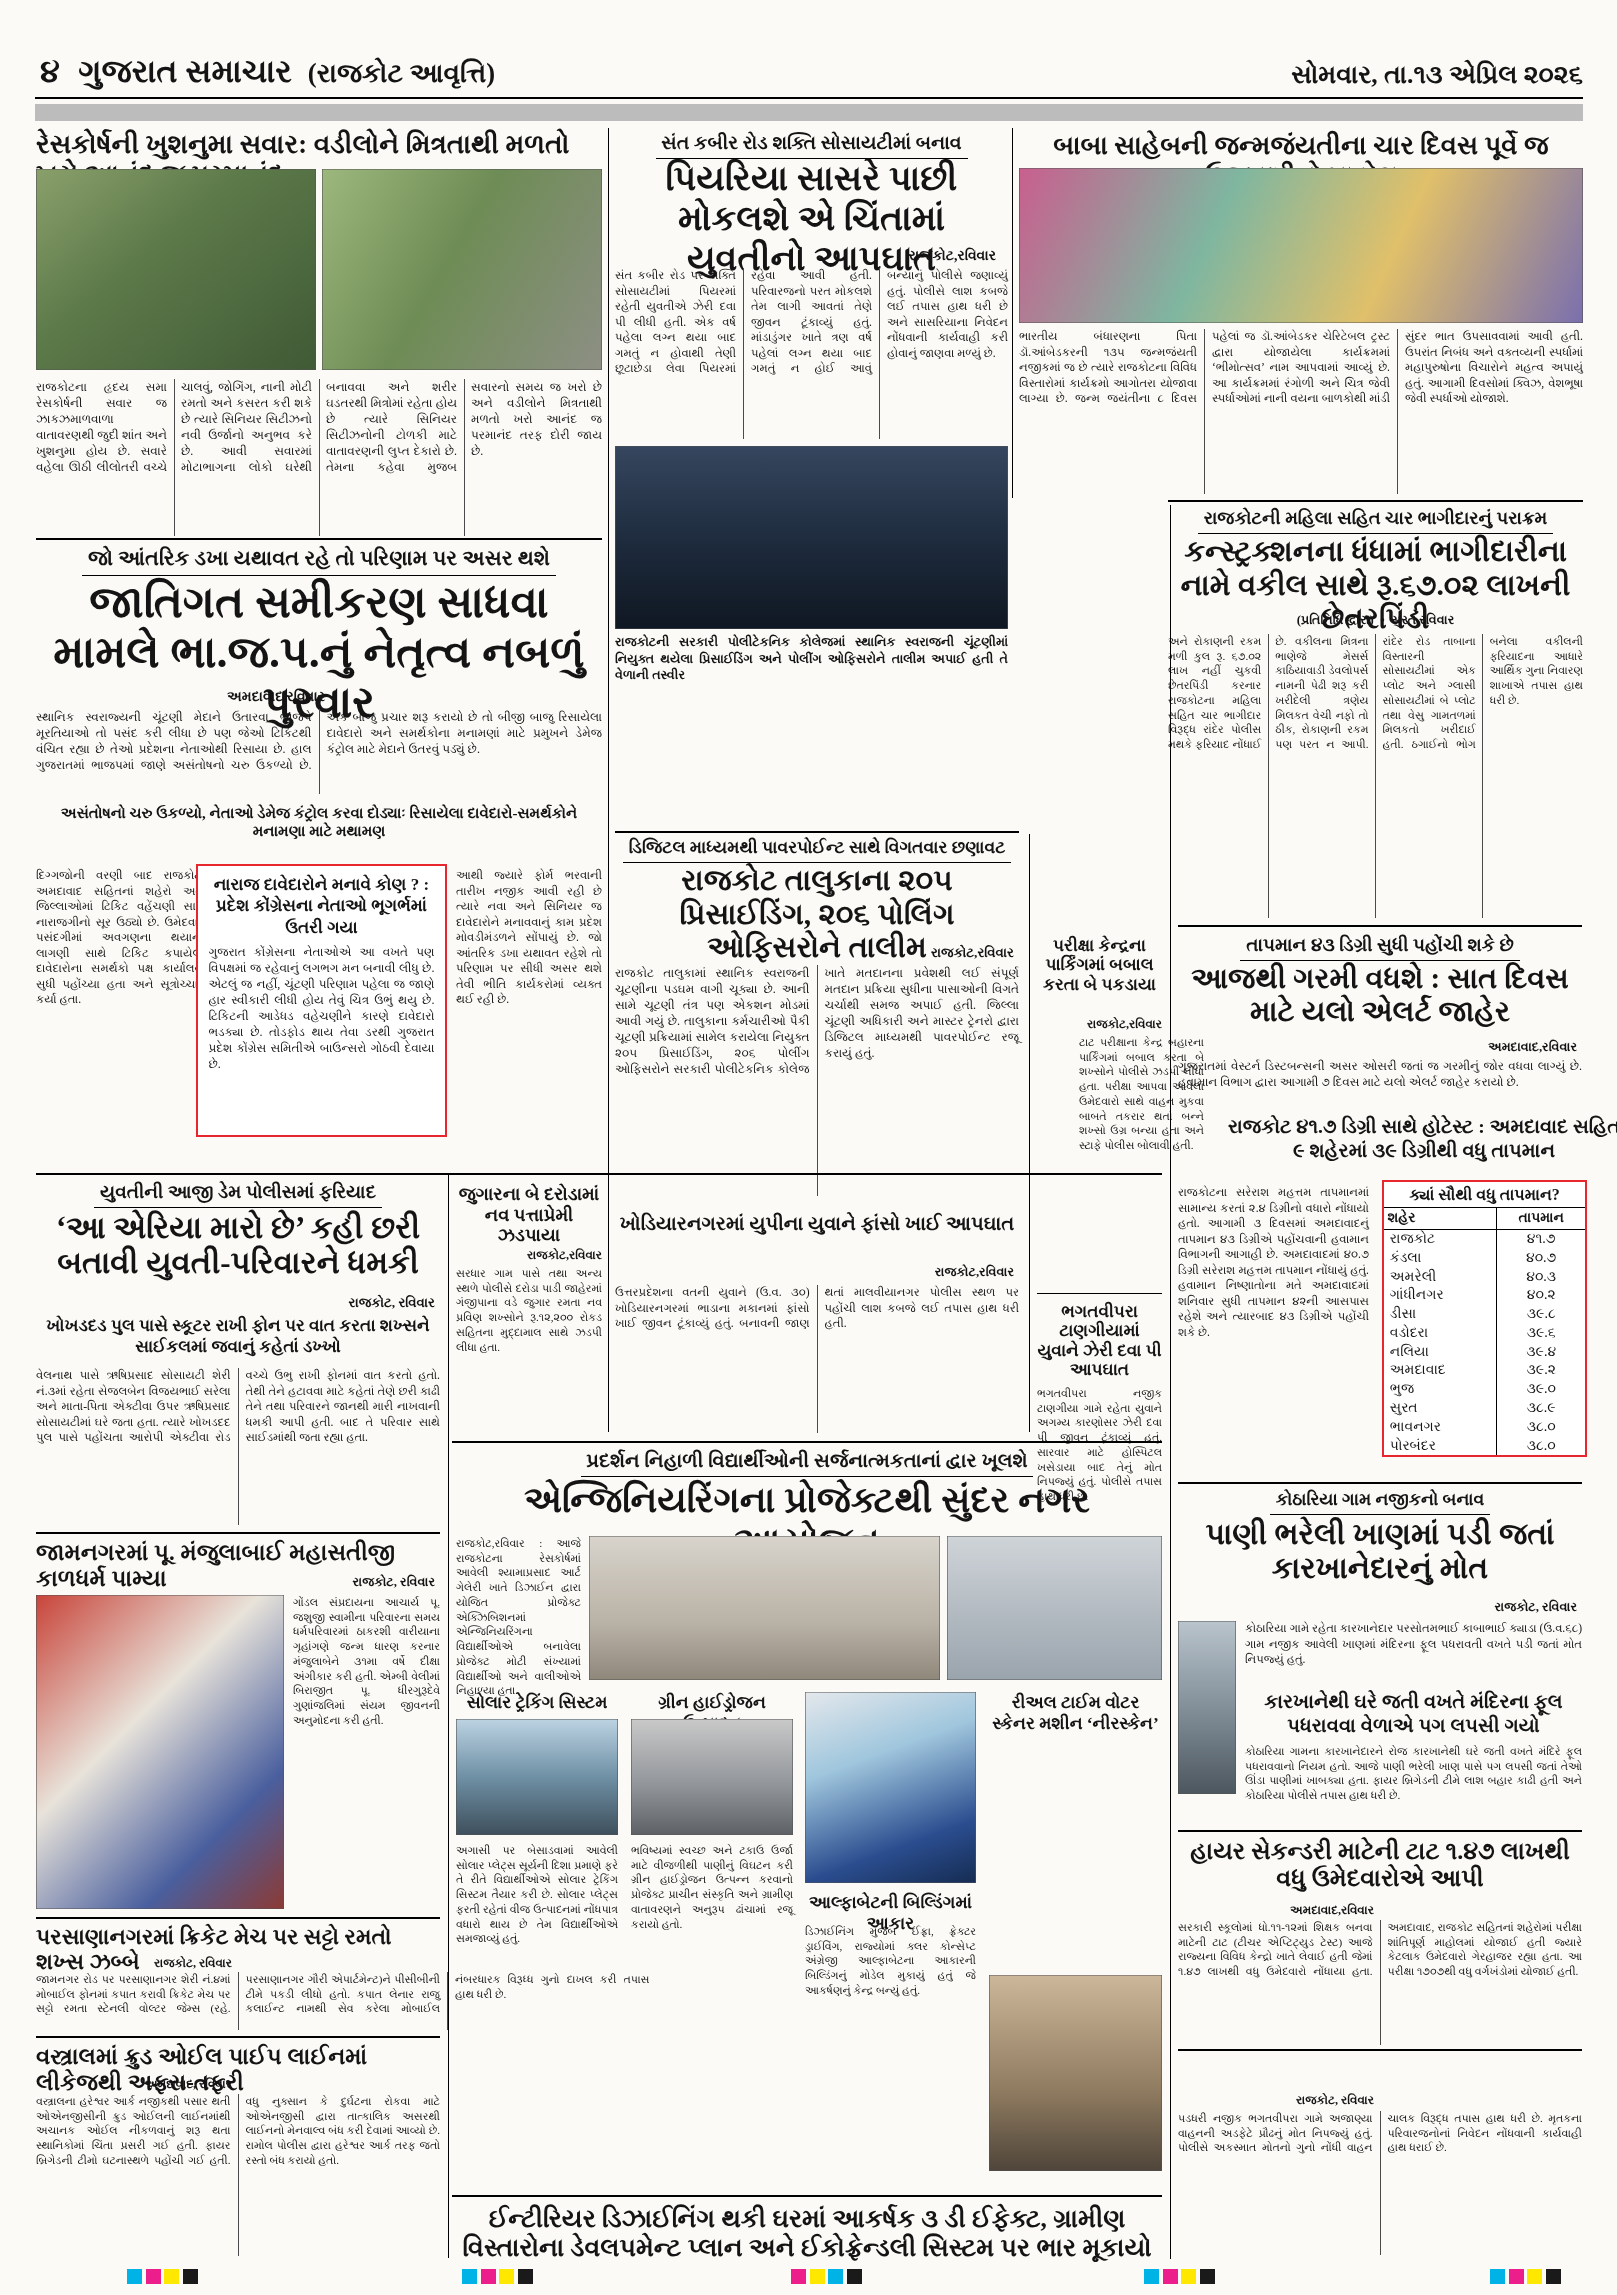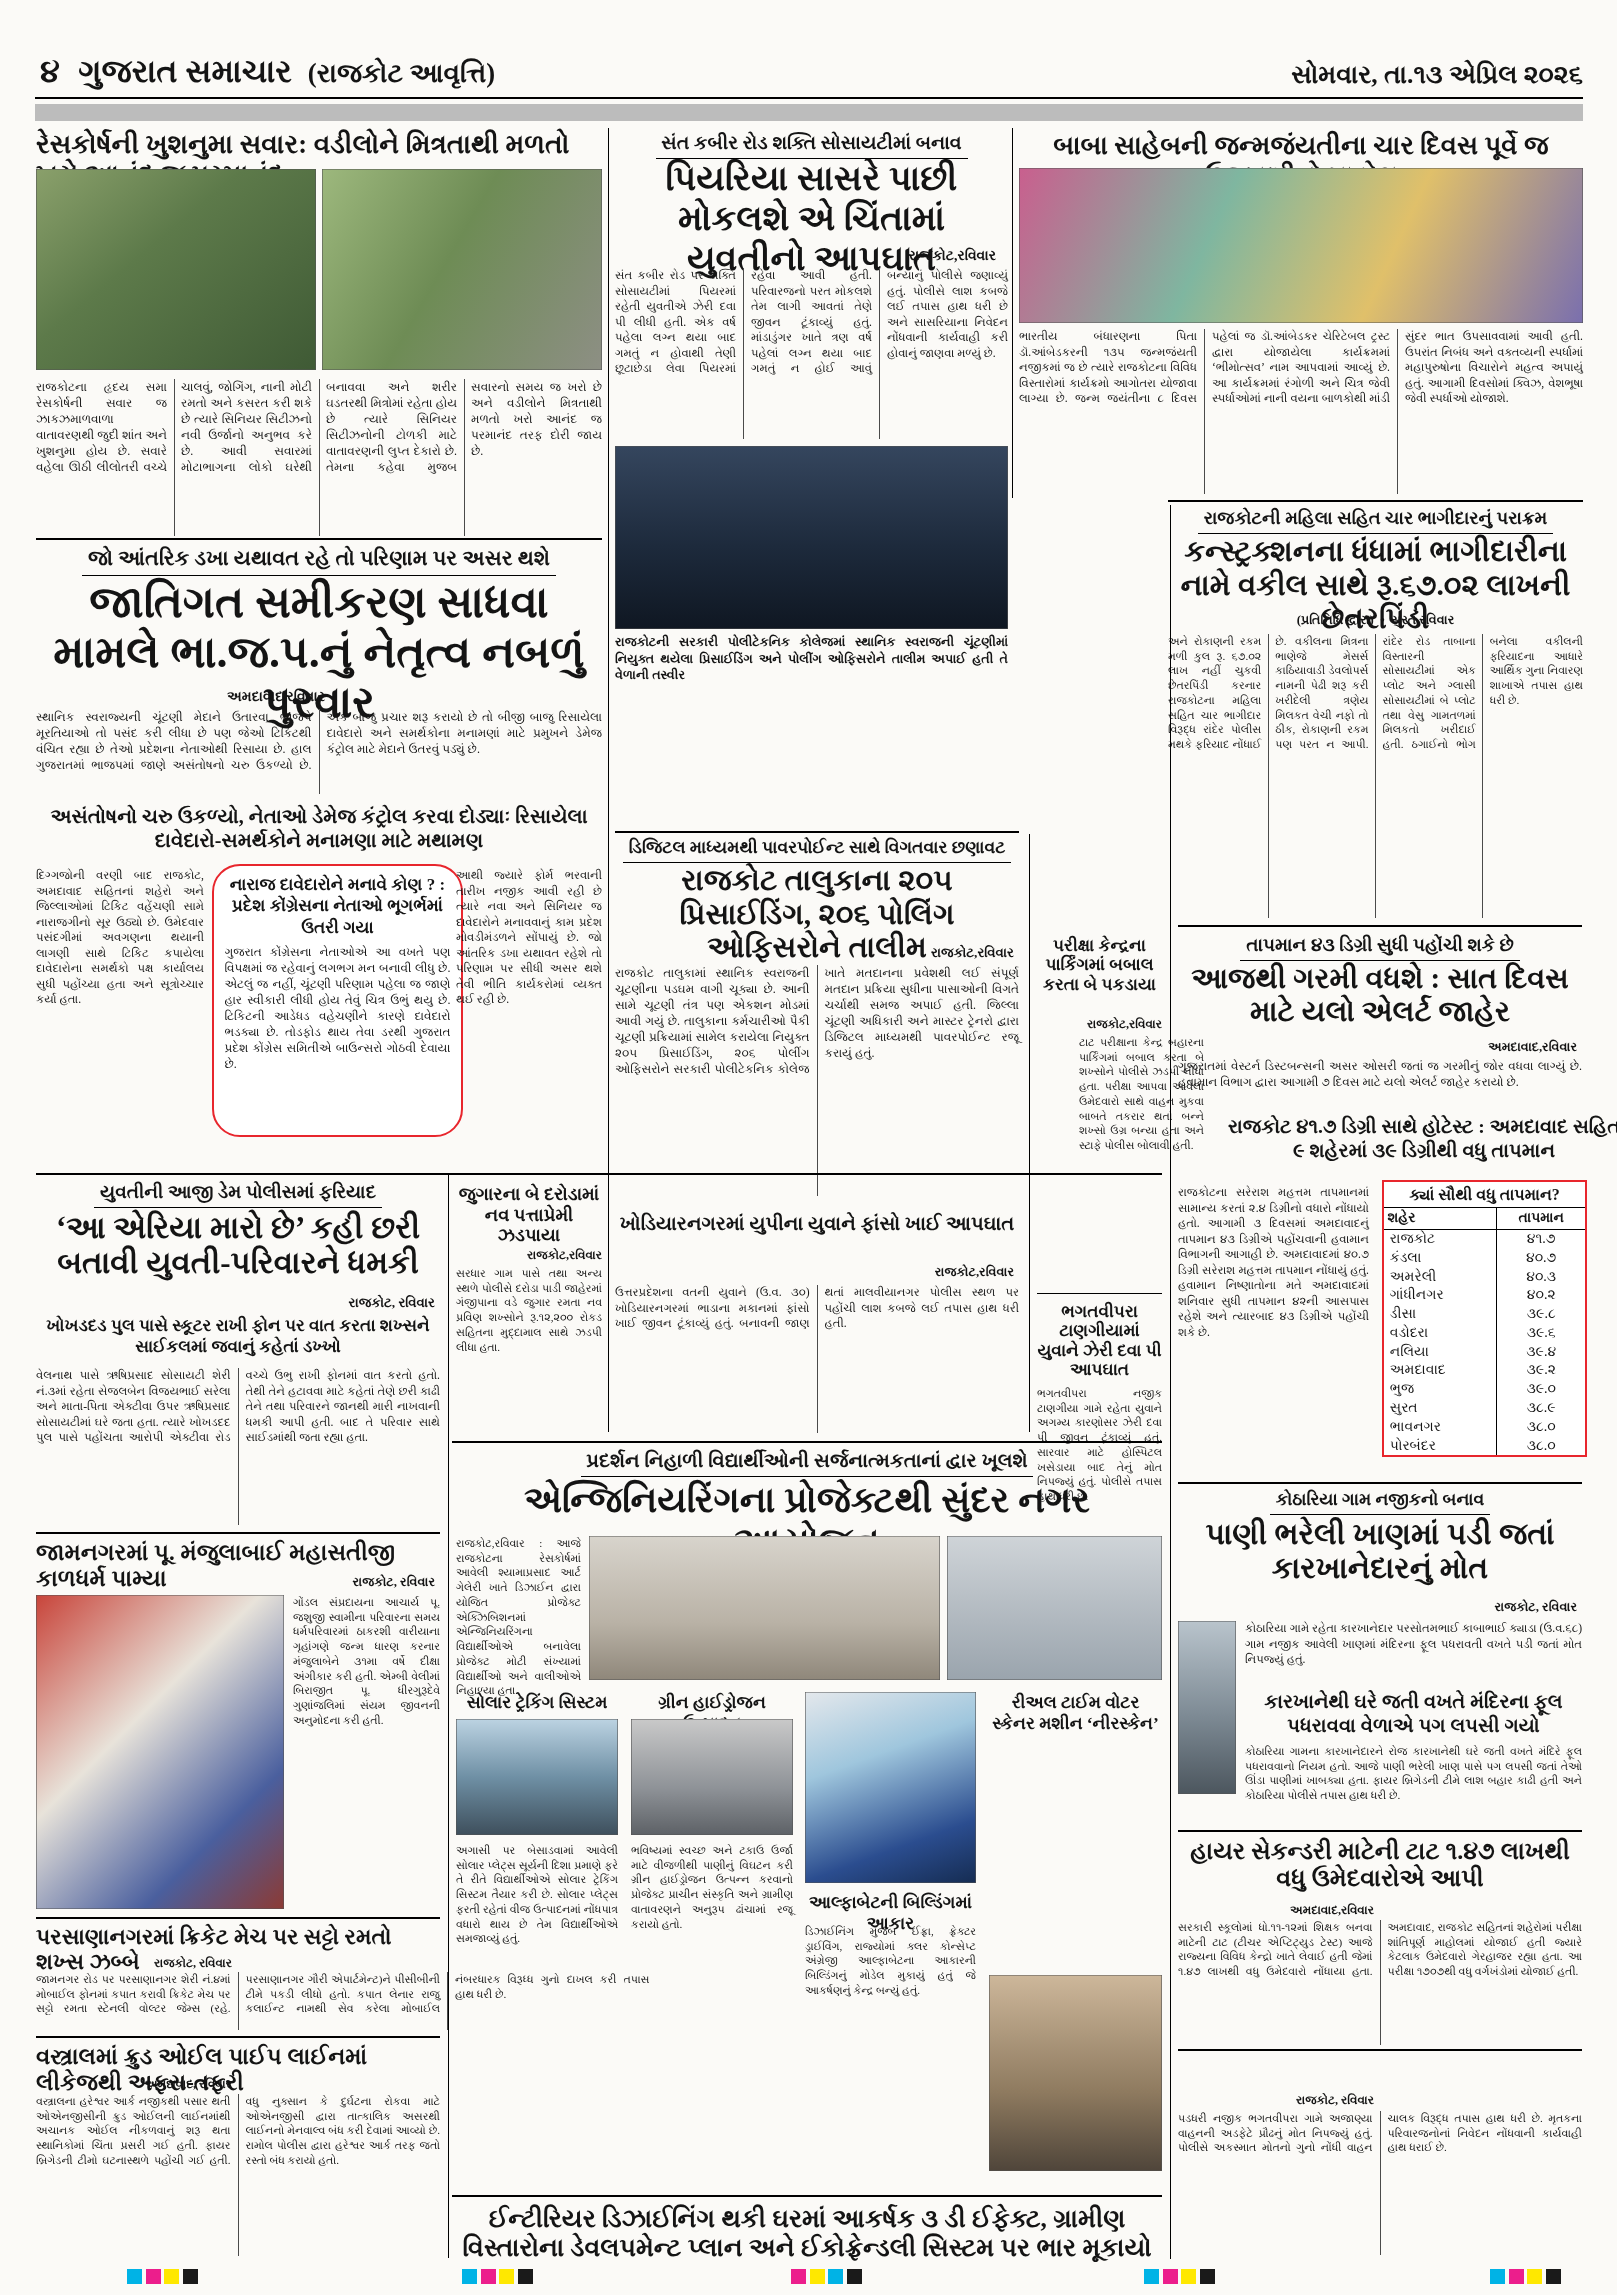--- a/index.html
+++ b/index.html
@@ -86,23 +86,23 @@
   <div class="abs byline" style="left:1168px;top:613px;width:415px;font-size:12.7px;">
     <span>(પ્રતિનિધિ દ્વારા)</span> &nbsp;•&nbsp; <span>સુરત,રવિવાર</span>
   </div>
   <div class="abs body cols4" style="left:1168px;top:634px;width:415px;height:284px;font-size:11px;">અને રોકાણની રકમ મળી કુલ રૂ. ૬૭.૦૨ લાખ નહીં ચુકવી છેતરપિંડી કરનાર રાજકોટના મહિલા સહિત ચાર ભાગીદાર વિરૂદ્ધ રાંદેર પોલીસ મથકે ફરિયાદ નોંધાઈ છે. વકીલના મિત્રના ભાણેજે મેસર્સ કાઠિયાવાડી ડેવલોપર્સ નામની પેઢી શરૂ કરી ખરીદેલી ત્રણેય મિલકત વેચી નફો તો ઠીક, રોકાણની રકમ પણ પરત ન આપી. રાંદેર રોડ તાબાના વિસ્તારની સોસાયટીમાં એક પ્લોટ અને ગ્લાસી સોસાયટીમાં બે પ્લોટ તથા વેસુ ગામતળમાં મિલકતો ખરીદાઈ હતી. ઠગાઈનો ભોગ બનેલા વકીલની ફરિયાદના આધારે આર્થિક ગુના નિવારણ શાખાએ તપાસ હાથ ધરી છે.</div>
 
   <div class="abs rule-h" style="left:36px;top:538px;width:566px;"></div>
   <div class="abs kicker" style="left:36px;top:546px;width:566px;font-size:21px;"><span>જો આંતરિક ડખા યથાવત રહે તો પરિણામ પર અસર થશે</span></div>
   <div class="abs hl" style="left:36px;top:578px;width:566px;font-size:44px;">જાતિગત સમીકરણ સાધવા મામલે ભા.જ.પ.નું નેતૃત્વ નબળું પુરવાર</div>
   <div class="abs dateline" style="left:36px;top:689px;width:289px;font-size:14px;">અમદાવાદ,રવિવાર</div>
   <div class="abs body cols2" style="left:36px;top:709px;width:566px;height:85px;font-size:12px;">સ્થાનિક સ્વરાજ્યની ચૂંટણી મેદાને ઉતારવા ભાજપે મૂરતિયાઓ તો પસંદ કરી લીધા છે પણ જેઓ ટિકિટથી વંચિત રહ્યા છે તેઓ પ્રદેશના નેતાઓથી રિસાયા છે. હાલ ગુજરાતમાં ભાજપમાં જાણે અસંતોષનો ચરુ ઉકળ્યો છે. એક બાજુ પ્રચાર શરૂ કરાયો છે તો બીજી બાજુ રિસાયેલા દાવેદારો અને સમર્થકોના મનામણાં માટે પ્રમુખને ડેમેજ કંટ્રોલ માટે મેદાને ઉતરવું પડ્યું છે.</div>
-  <div class="abs subhead" style="left:36px;top:804px;width:566px;font-size:20px;">અસંતોષનો ચરુ ઉકળ્યો, નેતાઓ ડેમેજ કંટ્રોલ કરવા દોડ્યાઃ રિસાયેલા દાવેદારો-સમર્થકોને મનામણા માટે મથામણ</div>
+  <div class="abs subhead" style="left:36px;top:804px;width:566px;font-size:15px;">અસંતોષનો ચરુ ઉકળ્યો, નેતાઓ ડેમેજ કંટ્રોલ કરવા દોડ્યાઃ રિસાયેલા દાવેદારો-સમર્થકોને મનામણા માટે મથામણ</div>
   <div class="abs body" style="left:36px;top:868px;width:168px;height:271px;font-size:11.6px;">દિગ્ગજોની વરણી બાદ રાજકોટ, અમદાવાદ સહિતનાં શહેરો અને જિલ્લાઓમાં ટિકિટ વહેંચણી સામે નારાજગીનો સૂર ઉઠ્યો છે. ઉમેદવાર પસંદગીમાં અવગણના થયાની લાગણી સાથે ટિકિટ કપાયેલા દાવેદારોના સમર્થકો પક્ષ કાર્યાલય સુધી પહોંચ્યા હતા અને સૂત્રોચ્ચાર કર્યા હતા.</div>
-  <div class="abs redbox" style="left:212px;top:864px;width:226px;height:253px;border-radius:28px;">
+  <div class="abs redbox" style="left:196px;top:864px;width:226px;height:253px;">
     <h3 style="font-size:17px;">નારાજ દાવેદારોને મનાવે કોણ ? : પ્રદેશ કોંગ્રેસના નેતાઓ ભૂગર્ભમાં ઉતરી ગયા</h3>
     <div class="body" style="font-size:12px;">ગુજરાત કોંગ્રેસના નેતાઓએ આ વખતે પણ વિપક્ષમાં જ રહેવાનું લગભગ મન બનાવી લીધુ છે. એટલું જ નહીં, ચૂંટણી પરિણામ પહેલા જ જાણે હાર સ્વીકારી લીધી હોય તેવું ચિત્ર ઉભું થયુ છે. ટિકિટની આડેધડ વહેચણીને કારણે દાવેદારો ભડક્યા છે. તોડફોડ થાય તેવા ડરથી ગુજરાત પ્રદેશ કોંગ્રેસ સમિતીએ બાઉન્સરો ગોઠવી દેવાયા છે.</div>
   </div>
   <div class="abs body" style="left:456px;top:868px;width:146px;height:271px;font-size:11.6px;">આથી જ્યારે ફોર્મ ભરવાની તારીખ નજીક આવી રહી છે ત્યારે નવા અને સિનિયર જ દાવેદારોને મનાવવાનું કામ પ્રદેશ મોવડીમંડળને સોંપાયું છે. જો આંતરિક ડખા યથાવત રહેશે તો પરિણામ પર સીધી અસર થશે તેવી ભીતિ કાર્યકરોમાં વ્યક્ત થઈ રહી છે.</div>
 
   <div class="abs rule-h" style="left:615px;top:831px;width:404px;"></div>
   <div class="abs kicker" style="left:615px;top:838px;width:404px;font-size:17.3px;"><span>ડિજિટલ માધ્યમથી પાવરપોઈન્ટ સાથે વિગતવાર છણાવટ</span></div>
   <div class="abs hl" style="left:615px;top:864px;width:404px;font-size:29.5px;">રાજકોટ તાલુકાના ૨૦૫ પ્રિસાઈડિંગ, ૨૦૬ પોલિંગ ઓફિસરોને તાલીમ</div>
   <div class="abs dateline" style="left:615px;top:945px;width:399px;font-size:13.3px;">રાજકોટ,રવિવાર</div>
   <div class="abs body cols2" style="left:615px;top:965px;width:404px;height:231px;font-size:12px;">રાજકોટ તાલુકામાં સ્થાનિક સ્વરાજની ચૂટણીના પડઘમ વાગી ચૂક્યા છે. આની સામે ચૂટણી તંત્ર પણ એકશન મોડમાં આવી ગયું છે. તાલુકાના કર્મચારીઓ પૈકી ચૂટણી પ્રક્રિયામાં સામેલ કરાયેલા નિયુક્ત ૨૦૫ પ્રિસાઈડિંગ, ૨૦૬ પોલીંગ ઓફિસરોને સરકારી પોલીટેકનિક કોલેજ ખાતે મતદાનના પ્રવેશથી લઈ સંપૂર્ણ મતદાન પ્રક્રિયા સુધીના પાસાઓની વિગતે ચર્ચાથી સમજ અપાઈ હતી. જિલ્લા ચૂંટણી અધિકારી અને માસ્ટર ટ્રેનરો દ્વારા ડિજિટલ માધ્યમથી પાવરપોઈન્ટ રજૂ કરાયું હતું.</div>

